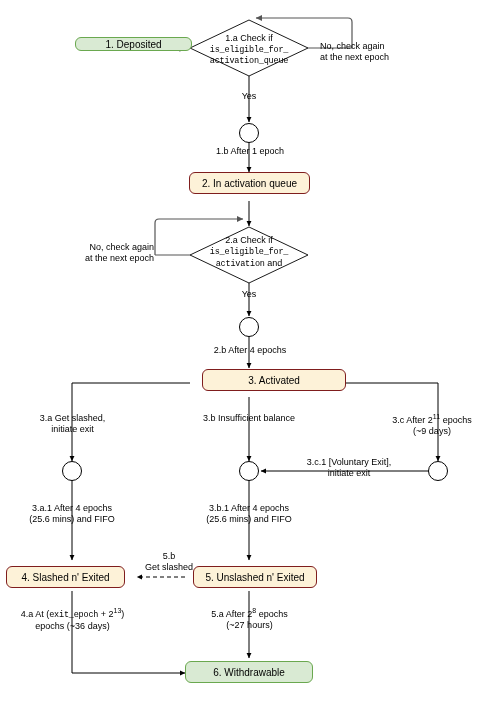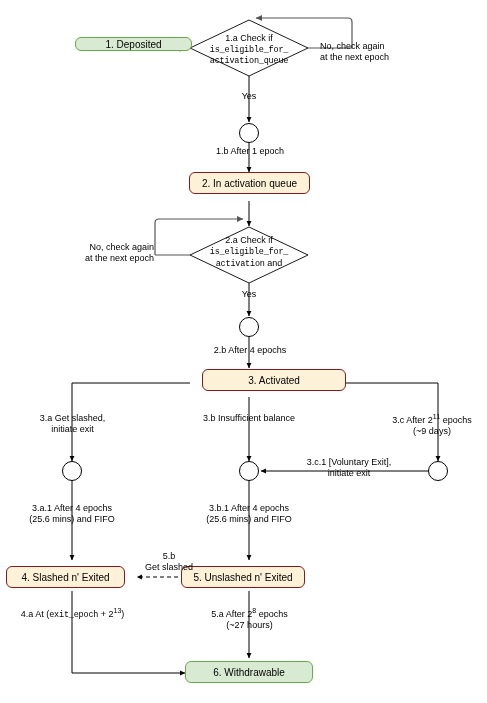--- a/index.html
+++ b/index.html
@@ -137,21 +137,21 @@
   </div>
 
   <div class="node yellow" style="left:190px; top:369px; width:144px; height:22px;margin-left:12px;">
     <span>3. Activated</span>
   </div>
 
   <div class="node yellow" style="left:6px; top:566px; width:119px; height:22px;">
     <span>4. Slashed n' Exited</span>
   </div>
 
-  <div class="node yellow" style="left:181px; top:566px; width:124px; height:22px;">
+  <div class="node yellow" style="left:193px; top:566px; width:124px; height:22px;">
     <span>5. Unslashed n' Exited</span>
   </div>
 
   <div class="node green" style="left:185px; top:661px; width:128px; height:22px;">
     <span>6. Withdrawable</span>
   </div>
 
   <div class="diamond-text" style="left:189px; top:33px; width:120px;">
     <div>1.a Check if</div>
     <div class="mono">is_eligible_for_</div>
@@ -211,20 +211,21 @@
     <div>(25.6 mins) and FIFO</div>
   </div>
 
   <div class="lbl" style="left:133px; top:551px; width:72px;">
     <div>5.b</div>
     <div>Get slashed</div>
   </div>
 
   <div class="lbl" style="left:5px; top:607px; width:135px;">
     <div><span>4.a At (</span><span class="mono">exit_epoch</span><span> + 2</span><sup>13</sup><span>)</span></div>
+    <div>epochs (~36 days)</div>
   </div>
 
   <div class="lbl" style="left:192px; top:607px; width:115px;">
     <div><span>5.a After 2</span><sup>8</sup><span> epochs</span></div>
     <div>(~27 hours)</div>
   </div>
 
 </div>
 
 </body></html>

